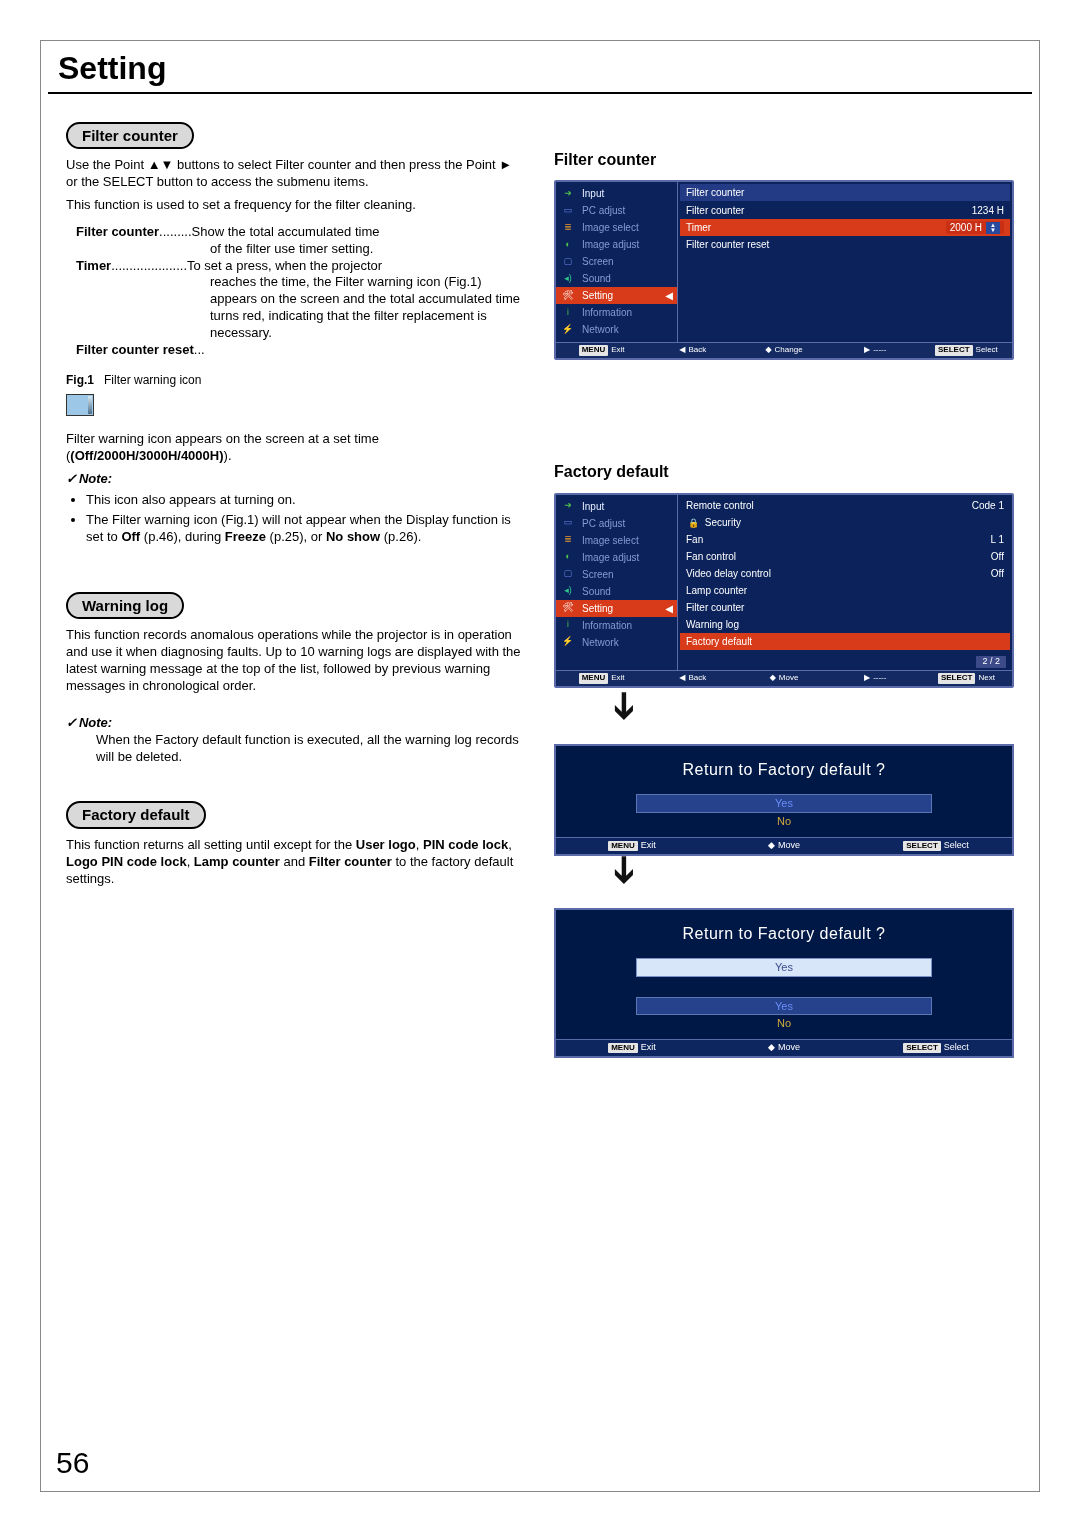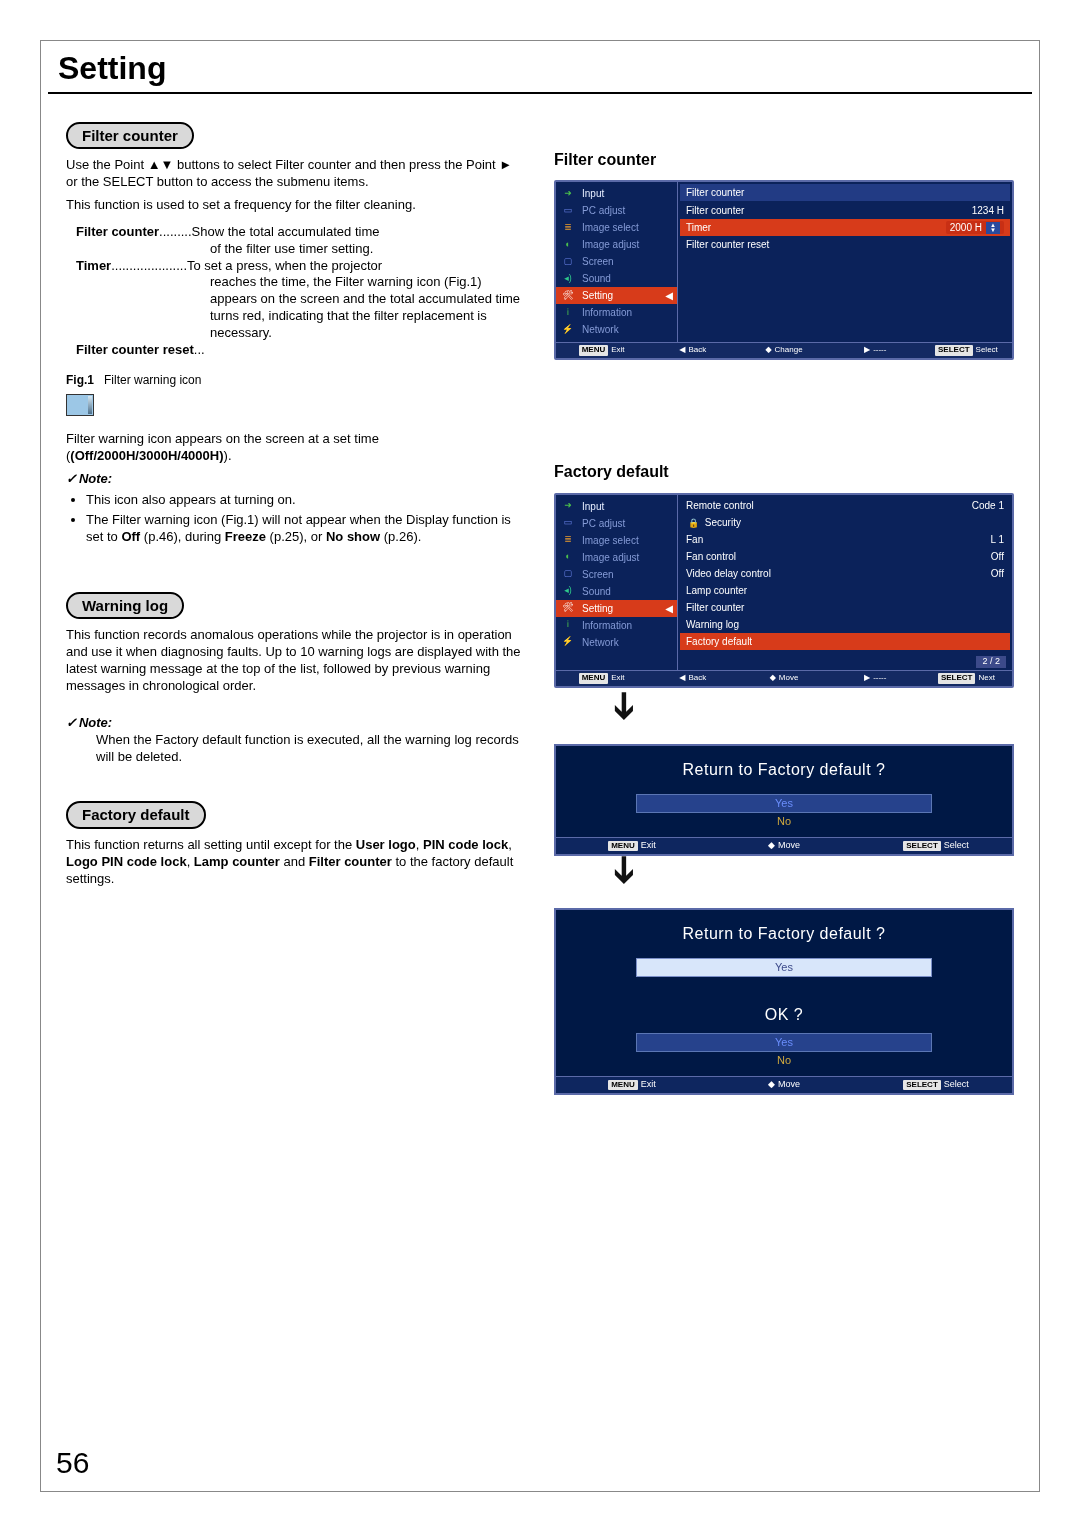--- a/index.html
+++ b/index.html
@@ -487,21 +487,20 @@
     </div>
 
     <div class="arrow-down">➔</div>
 
     <div class="dialog">
       <div class="dlg-text">Return to Factory default ?</div>
       <div class="dlg-opts">
         <div class="dlg-opt sel-yes">Yes</div>
       </div>
       <div style="height:12px"></div>
-      <div class="dlg-text" style="padding:8px 0">OK ?</div>
       <div class="dlg-opts">
         <div class="dlg-opt yes">Yes</div>
         <div class="dlg-opt no">No</div>
       </div>
       <div class="dlg-footer">
         <div class="osd-fcell">
             <span class="badge">MENU</span> 
             <span>Exit</span>
           </div>
         <div class="osd-fcell">◆ <span>Move</span></div>

